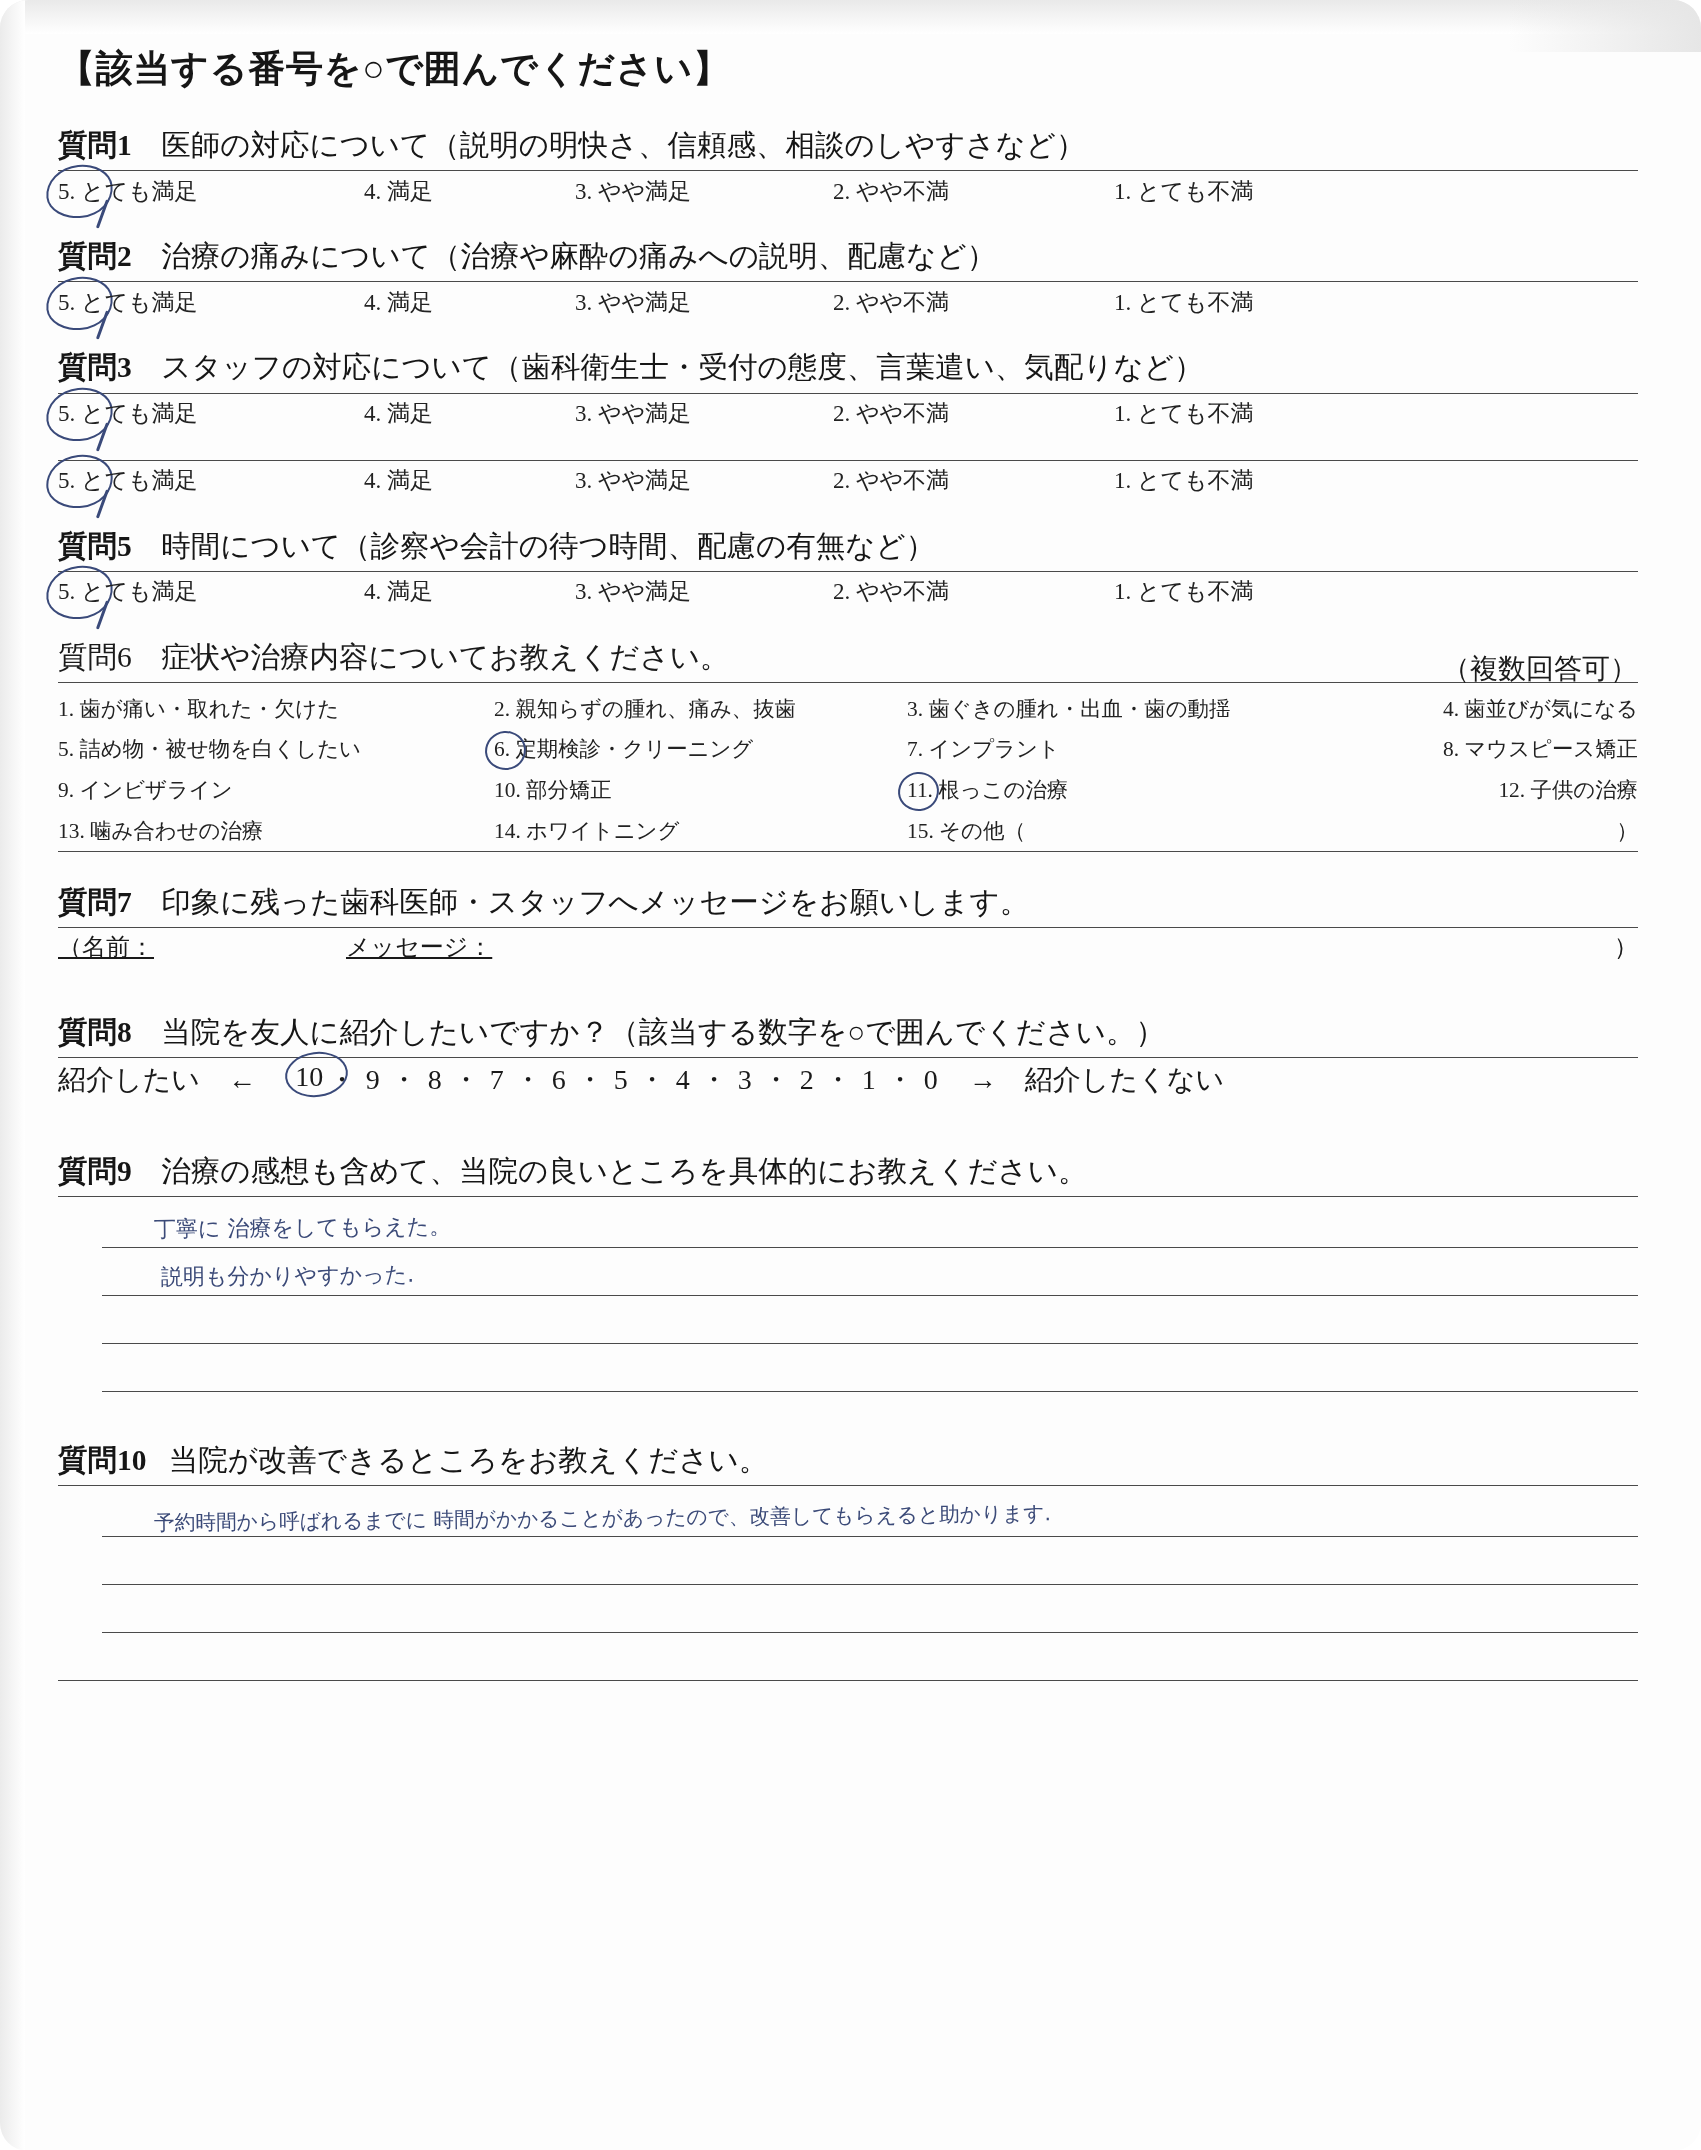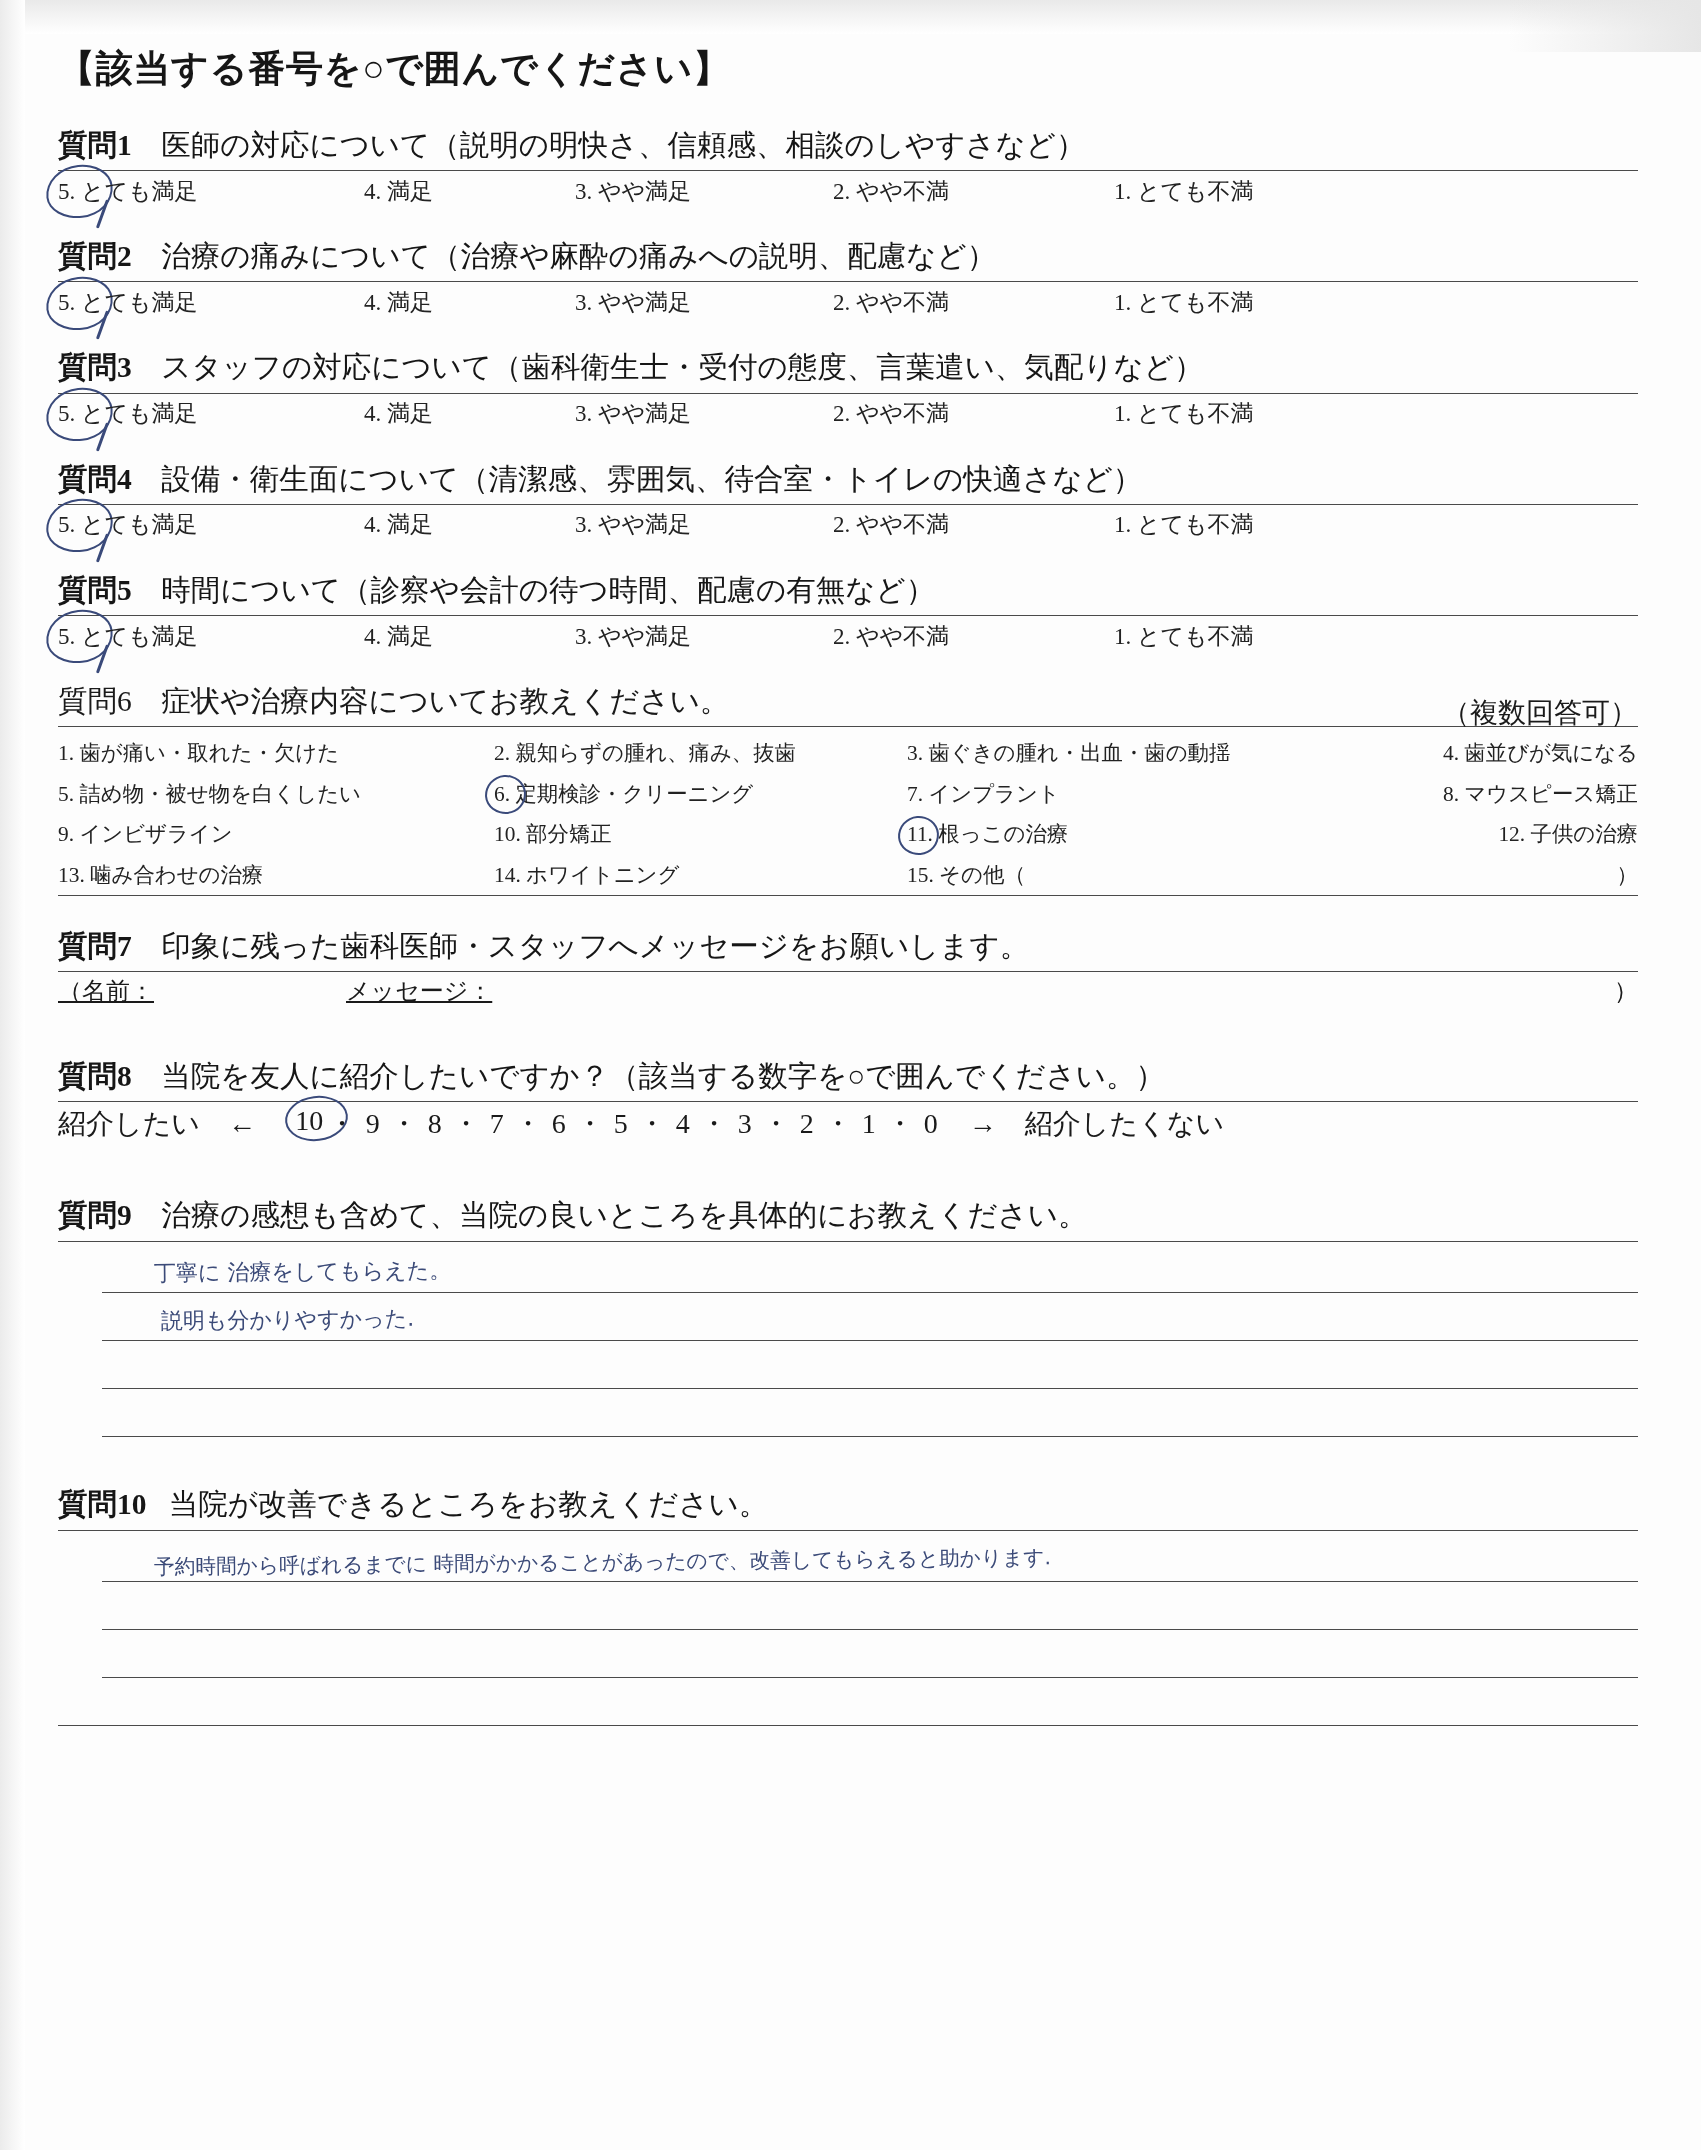--- a/index.html
+++ b/index.html
@@ -10,20 +10,21 @@
   body {
     font-family: "Liberation Serif", "DejaVu Serif", serif;
     color: #1a1a1a;
   }
   .page {
     position: relative;
     width: 1701px;
     height: 2151px;
     background: #fdfdfd;
     overflow: hidden;
+    border-radius: 28px;
   }
   
   .scan-shade-top {
     position: absolute;
     left: 0; top: 0; width: 100%; height: 34px;
     background: linear-gradient(to bottom, #e9e9e9, #ffffff);
     pointer-events: none;
   }
   .scan-shade-left {
     position: absolute;
@@ -324,25 +325,20 @@
           <span>やや不満</span>
         </div>
         <div class="scale-opt opt-p4">
           <span class="num">1.</span>
           <span>とても不満</span>
         </div>
       </div>
     </div>
 
     <div class="q-block">
-      <div class="q-head">
-        <span class="qlabel">質問4</span>
-        <span>&nbsp;&nbsp;</span>
-        <span class="qtext">設備・衛生面について（清潔感、雰囲気、待合室・トイレの快適さなど）</span>
-      </div>
       <hr class="rule">
       <div class="scale-row">
         <div class="ink-circle"></div>
         <div class="ink-tail"></div>
         <div class="scale-opt opt-p0">
           <span class="num">5.</span>
           <span>とても満足</span>
         </div>
         <div class="scale-opt opt-p1">
           <span class="num">4.</span>

